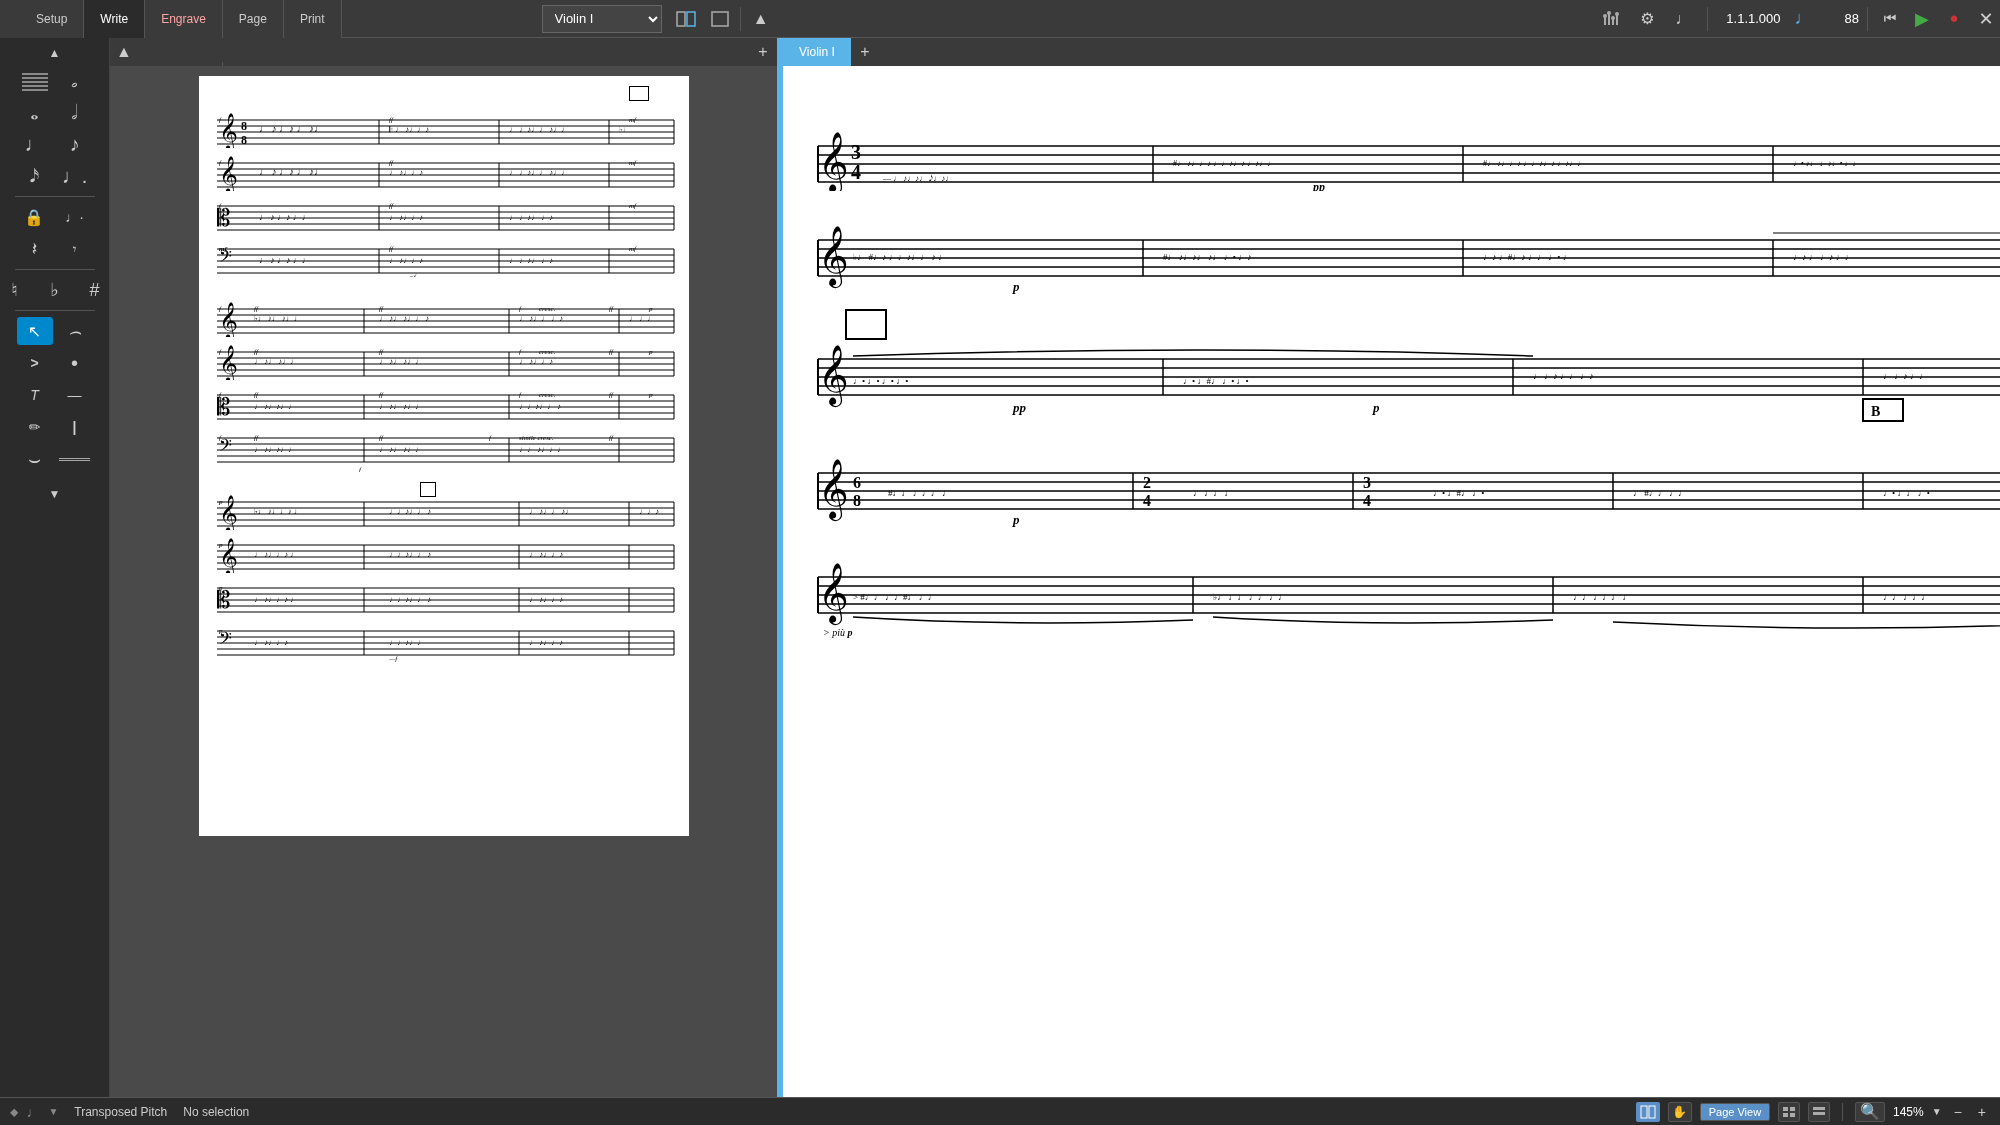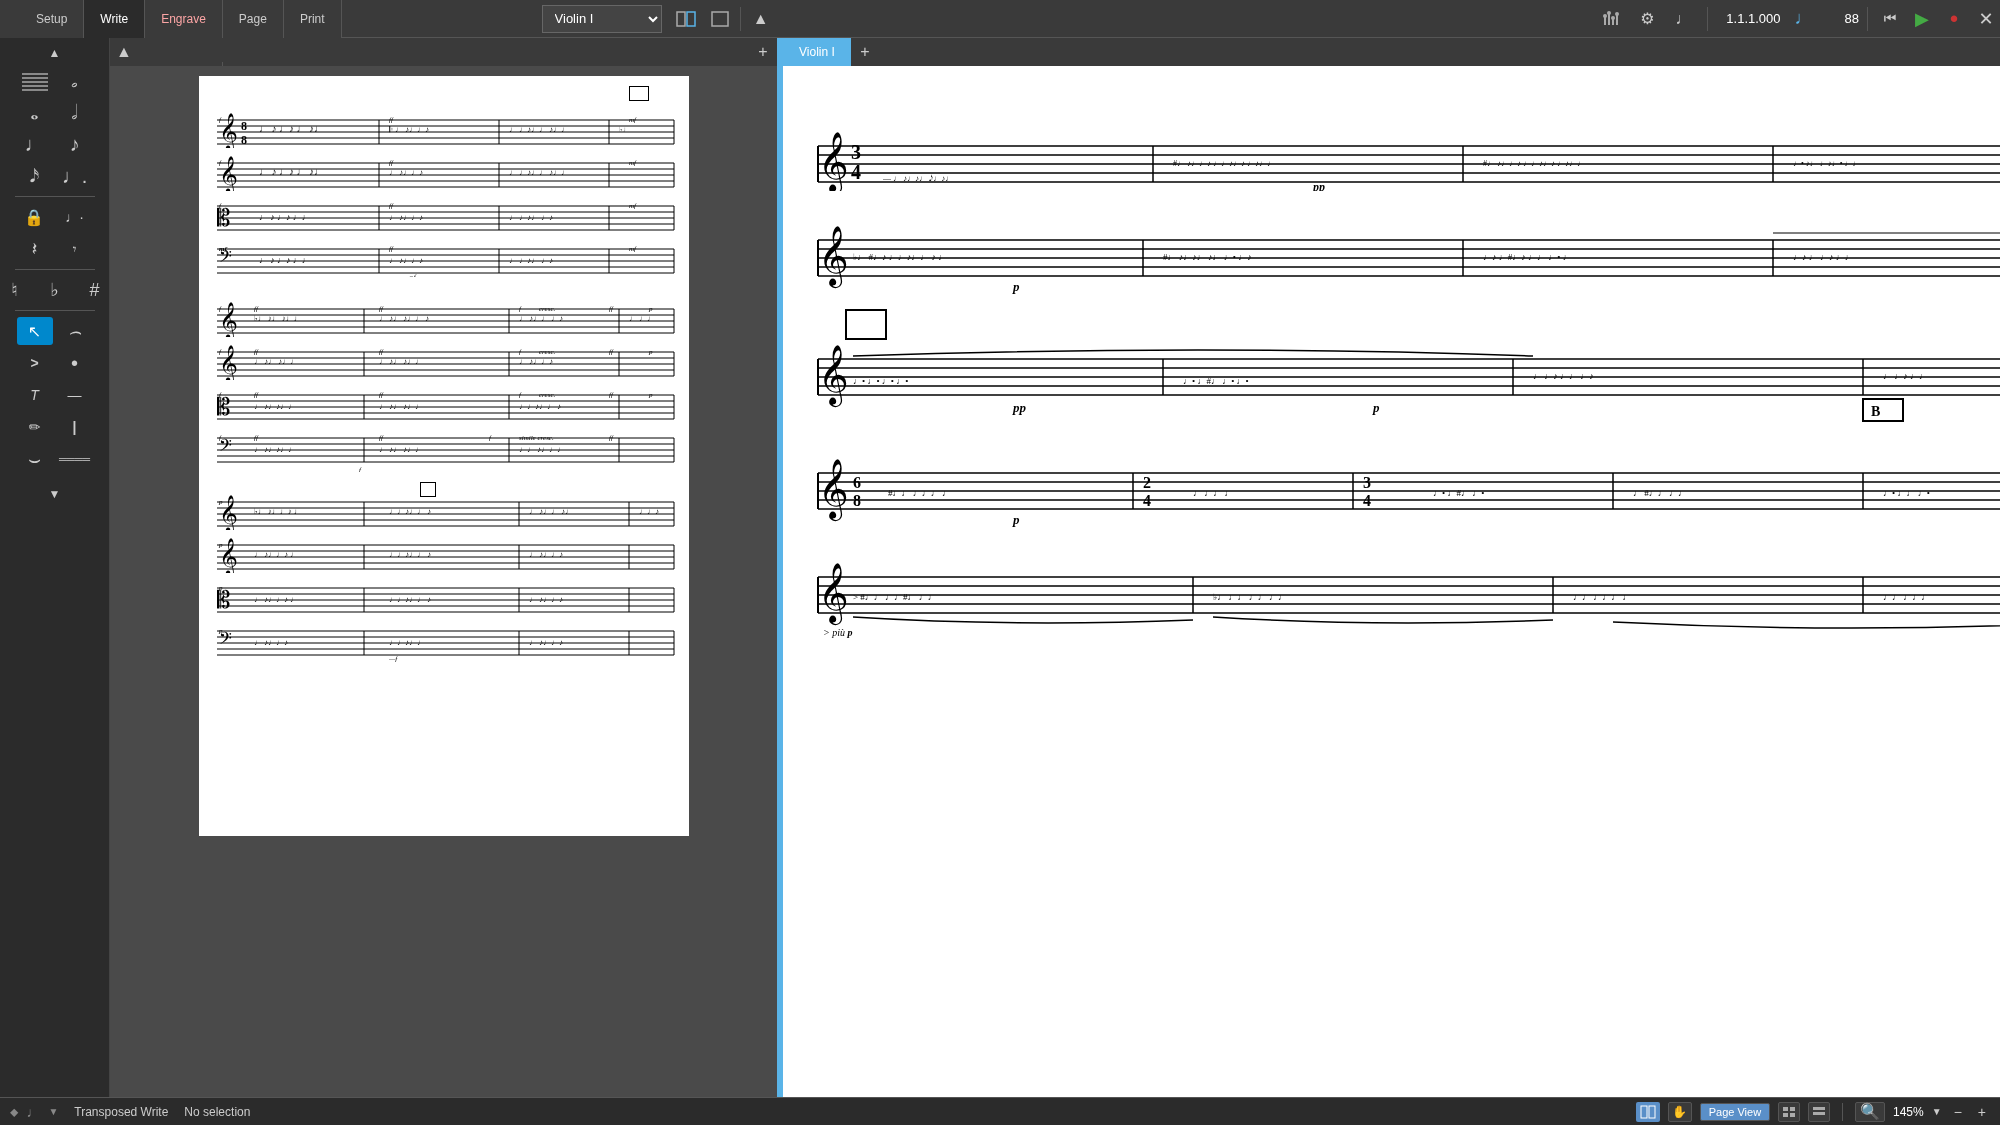--- a/index.html
+++ b/index.html
@@ -754,21 +754,21 @@
   </div>
 </div>
 
 <div class="bottom-bar">
 
   <div style="display:flex; align-items:center; gap:8px;">
     <div style="font-size:12px; color:#888;">⬥</div>
     <div style="font-size:14px; color:#888;">♩</div>
     <div style="font-size:10px; color:#888; cursor:pointer;">▼</div>
   </div>
-  <div class="bottom-bar-item">Transposed Write</div>
+  <div class="bottom-bar-item">Transposed Pitch</div>
   <div class="bottom-bar-item">No selection</div>
 
   <div class="bottom-bar-right">
 
     <div style="width:24px; height:20px; background:#5a8fc8; display:flex; align-items:center; justify-content:center; cursor:pointer; border-radius:2px;">
       <svg width="16" height="14" viewBox="0 0 16 14">
           <rect x="1" y="1" width="6" height="12" fill="none" stroke="#fff" stroke-width="1"></rect>
           <rect x="9" y="1" width="6" height="12" fill="none" stroke="#fff" stroke-width="1"></rect>
         </svg>
     </div>

